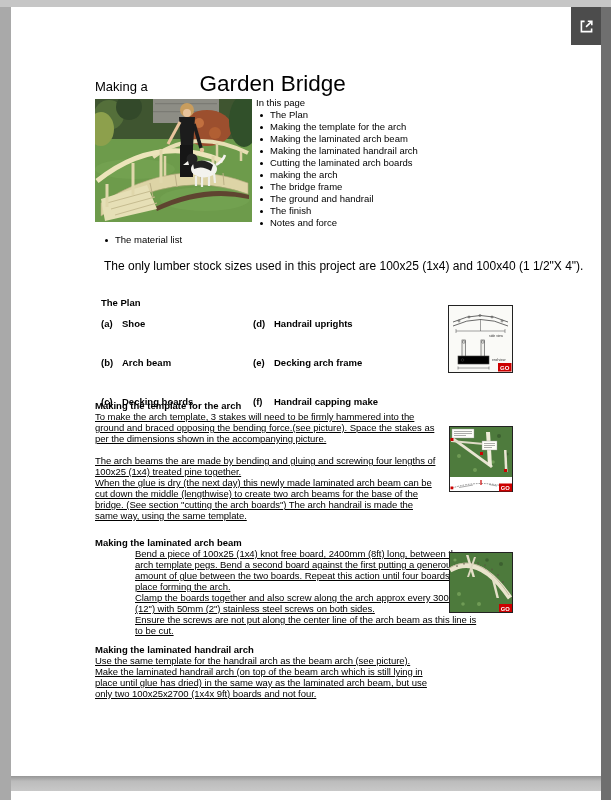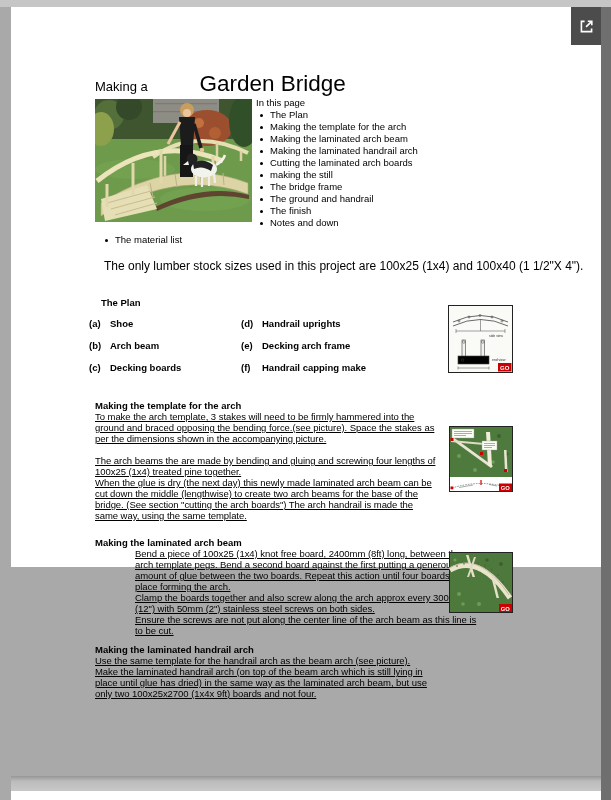--- a/index.html
+++ b/index.html
@@ -9,21 +9,21 @@
     font-family:"Liberation Sans", sans-serif;
     -webkit-font-smoothing:antialiased;
   }
   .abs{position:absolute;}
 
   
   #top-strip{left:0;top:0;width:611px;height:7px;background:#c6c6c6;z-index:6;}
   #right-strip{left:601px;top:0;width:10px;height:800px;background:#6f6f6f;z-index:4;}
   #open-btn{left:571px;top:7px;width:30px;height:38px;background:#4c4c4c;z-index:7;
     display:flex;align-items:center;justify-content:center;cursor:pointer;}
-  #page1{left:11px;top:7px;width:590px;height:560px;background:#ffffff;z-index:2;}
+  #page1{left:11px;top:7px;width:590px;height:769px;background:#ffffff;z-index:2;}
   #page-gap{left:11px;top:776px;width:590px;height:15px;z-index:2;
     background:linear-gradient(#969696,#bcbcbc 35%,#c8c8c8);}
   #page2{left:11px;top:791px;width:590px;height:9px;background:#ffffff;z-index:2;}
 
   
   #title{left:84px;top:64px;display:flex;align-items:baseline;white-space:pre;color:#000;}
   #title .t-small{font-size:13px;}
   #title .t-big{font-size:22.5px;margin-left:48px;}
 
   #photo{left:84px;top:92px;width:157px;height:123px;}
@@ -33,21 +33,21 @@
   #toc-list li{font-size:9.5px;line-height:12.05px;color:#000;position:relative;padding-left:14px;}
   .dotli{position:relative;padding-left:14px;font-size:9.5px;line-height:12px;color:#000;}
   #toc-list li::before,.dotli::before{
     content:"";position:absolute;left:4px;top:4.6px;width:3.4px;height:3.4px;border-radius:50%;background:#000;}
 
   #material{left:90px;top:227px;}
 
   #lumber{left:93px;top:254px;font-size:12px;line-height:11px;color:#000;white-space:pre;}
 
   #plan-head{left:90px;top:290px;font-size:9.5px;font-weight:bold;line-height:11px;color:#000;}
-  #plan-grid{left:78px;top:311px;display:grid;grid-template-columns:152px auto;row-gap:11px;}
+  #plan-grid{left:90px;top:311px;display:grid;grid-template-columns:152px auto;row-gap:28px;}
   .plan-item{font-size:9.5px;font-weight:bold;line-height:11px;color:#000;}
   .plan-item .pk{display:inline-block;min-width:18px;margin-right:3px;}
 
   .sec-head{font-size:9.5px;font-weight:bold;line-height:11px;color:#000;}
   .sec-body{font-size:9.5px;line-height:11px;color:#000;white-space:pre-line;width:372px;letter-spacing:-0.05px;text-decoration:underline;}
   #sec1-head{left:84px;top:393px;} #sec1-body{left:84px;top:404px;}
   #sec2-head{left:84px;top:530px;} #sec2-body{left:84px;top:541px;margin-left:40px;}
   #sec3-head{left:84px;top:637px;} #sec3-body{left:84px;top:648px;}
 
   #plan-img{left:437px;top:298px;width:65px;height:68px;cursor:pointer;}
@@ -120,25 +120,25 @@
     </svg>
   </div>
 
   <div class="abs" id="toc-head">In this page</div>
   <ul class="abs" id="toc-list">
     <li>The Plan</li>
     <li>Making the template for the arch</li>
     <li>Making the laminated arch beam</li>
     <li>Making the laminated handrail arch</li>
     <li>Cutting the laminated arch boards</li>
-    <li>making the still</li>
+    <li>making the arch</li>
     <li>The bridge frame</li>
     <li>The ground and handrail</li>
     <li>The finish</li>
-    <li>Notes and down</li>
+    <li>Notes and force</li>
   </ul>
 
   <div class="abs dotli" id="material">The material list</div>
 
   <div class="abs" id="lumber">The only lumber stock sizes used in this project are 100x25 (1x4) and 100x40 (1 1/2"X 4").</div>
 
   <div class="abs" id="plan-head">The Plan</div>
   <div class="abs" id="plan-grid">
     <div class="plan-item"><span class="pk">(a)</span><span>Shoe</span></div>
     <div class="plan-item"><span class="pk">(d)</span><span>Handrail uprights</span></div>

